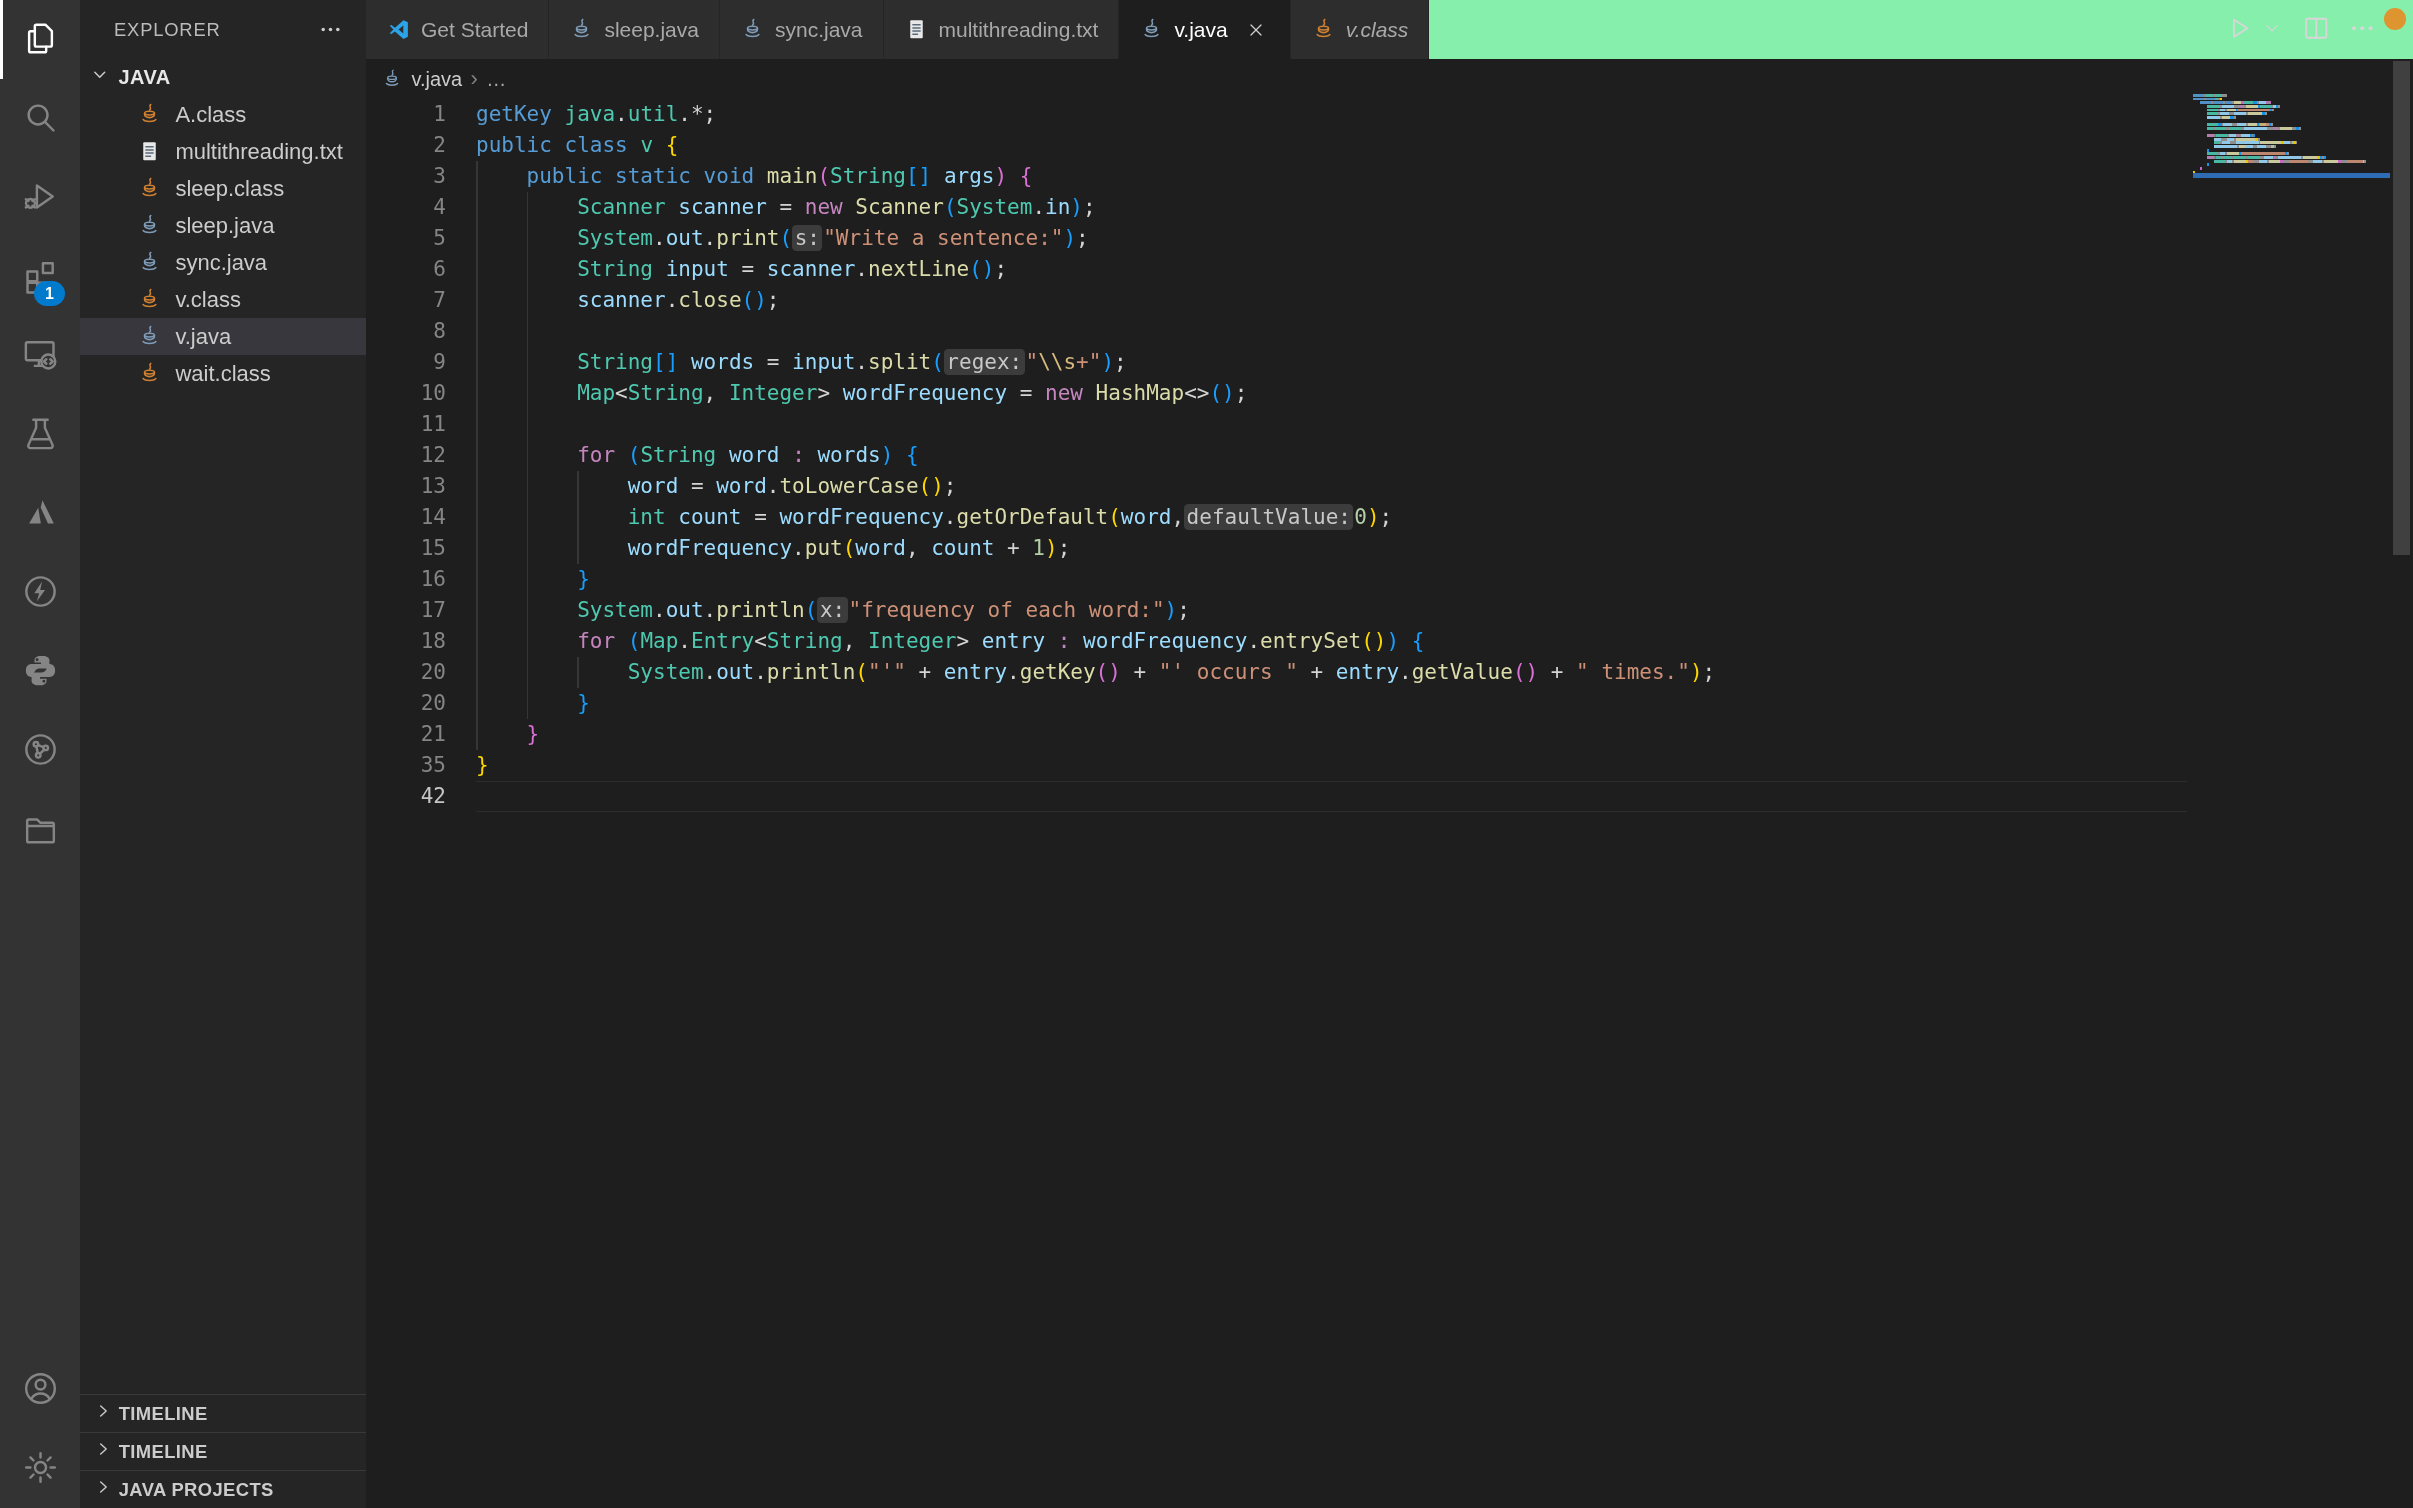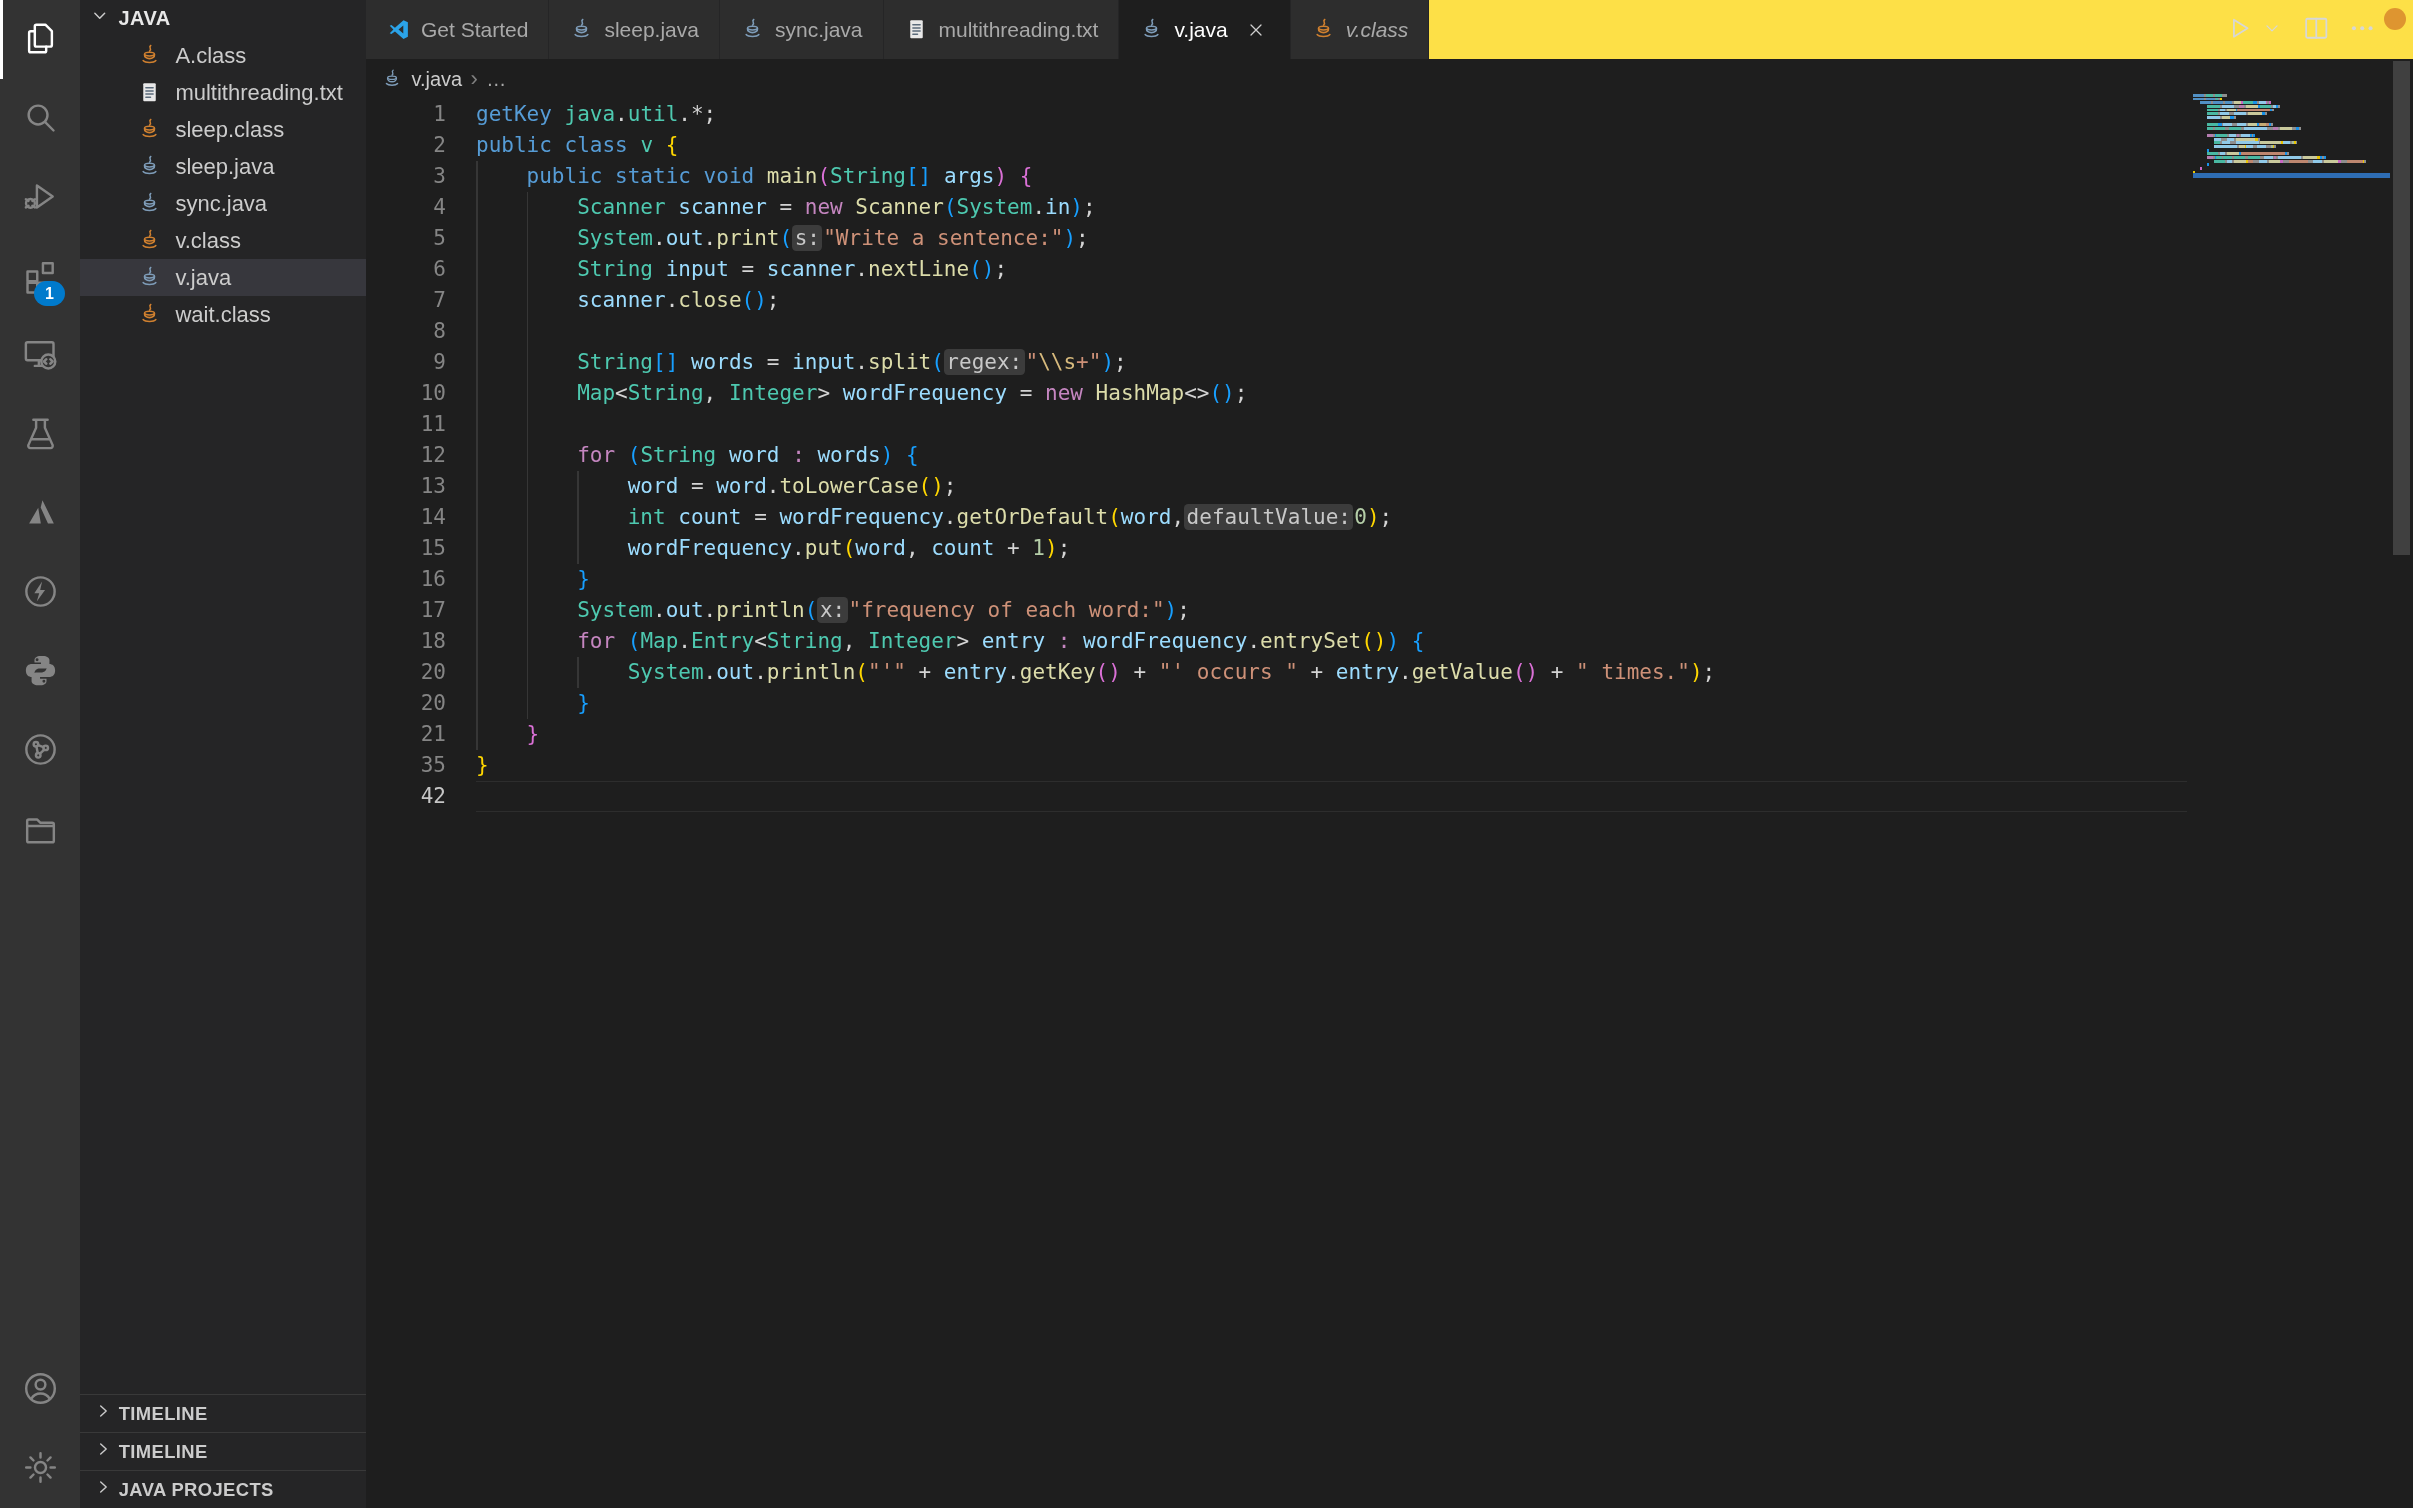--- a/index.html
+++ b/index.html
@@ -36,21 +36,21 @@
   .file-row.selected{background:#37373d}
   .fi{display:none;width:25px;height:25px;flex:none}
   .fi svg{width:25px;height:25px;display:block}
   .sidebar-fill{flex:1}
   .side-section{height:37px;flex:none;display:flex;align-items:center;gap:5px;padding-left:11.7px;
     border-top:1.7px solid #393939;font-size:18.4px;font-weight:700;color:#cccccc;letter-spacing:0.4px;cursor:pointer}
   .side-section svg{width:22px;height:22px;color:#cccccc}
 
   
   .main{flex:1;position:relative;display:flex;flex-direction:column;min-width:0;background:#1e1e1e}
-  .tabbar{height:59px;flex:none;background:#fde047;display:flex;align-items:stretch;position:relative}
+  .tabbar{height:59px;flex:none;background:#86efac;display:flex;align-items:stretch;position:relative}
   .tab{display:flex;align-items:center;gap:10px;padding:0 20px;background:#2d2d2d;border-right:1.7px solid #252526;
     font-size:21px;color:#a9a9a9;cursor:pointer;white-space:nowrap}
   .tab.active{background:#1e1e1e;color:#ffffff}
   .tab.preview .tab-label{font-style:italic}
   .tab .fi{width:25px;height:25px}
   .tab-close{display:none;width:27px;height:27px;margin-left:5px;align-items:center;justify-content:center;color:#d0d0d0;border-radius:5px;cursor:pointer}
   .tab.active .tab-close{display:flex}
   .tab-close svg{width:20px;height:20px}
 
   .editor-actions{position:absolute;top:0;right:37px;height:59px;display:flex;align-items:center;gap:8.4px;color:#d7d7d7}
@@ -189,20 +189,30 @@
     </div>
     <div class="ab-item">
       <span><svg viewBox="0 0 24 24" class="icon-stroke" width="39" height="39">
             <circle cx="12" cy="12" r="3.4"></circle>
             <path d="M12 3.2v2.6M12 18.2v2.6M3.2 12h2.6M18.2 12h2.6M5.8 5.8l1.9 1.9M16.3 16.3l1.9 1.9M18.2 5.8l-1.9 1.9M7.7 16.3l-1.9 1.9"></path>
           </svg></span>
     </div>
   </nav>
 
   <aside class="sidebar">
+    <div class="sidebar-header">
+      <span>EXPLORER</span>
+      <span class="hdr-actions">
+          <svg viewBox="0 0 24 24" fill="currentColor" width="25" height="25">
+            <circle cx="5" cy="12" r="1.7"></circle>
+            <circle cx="12" cy="12" r="1.7"></circle>
+            <circle cx="19" cy="12" r="1.7"></circle>
+          </svg>
+        </span>
+    </div>
     <div class="folder-row">
       <span><svg viewBox="0 0 24 24" class="icon-stroke" width="23.5" height="23.5">
             <path d="M7 9.5l5 5 5-5"></path>
           </svg></span>
       <span>JAVA</span>
     </div>
     <div id="file-list">
         <div class="file-row">
 
     <span class="fi icon-java-class" style="color: var(--c-java_class_icon); display: inline-flex;">

